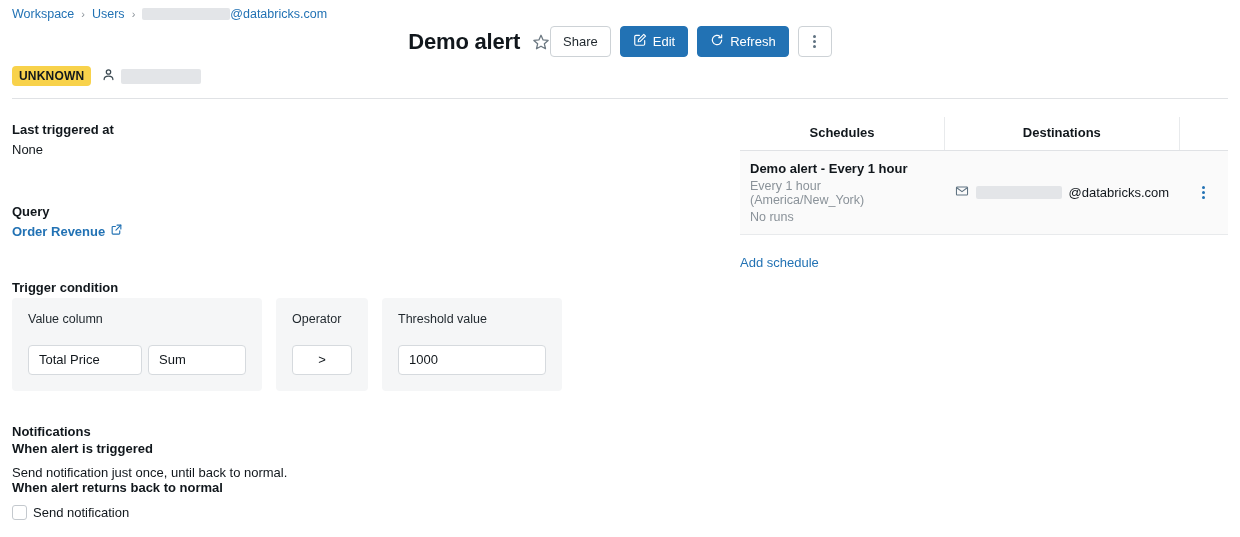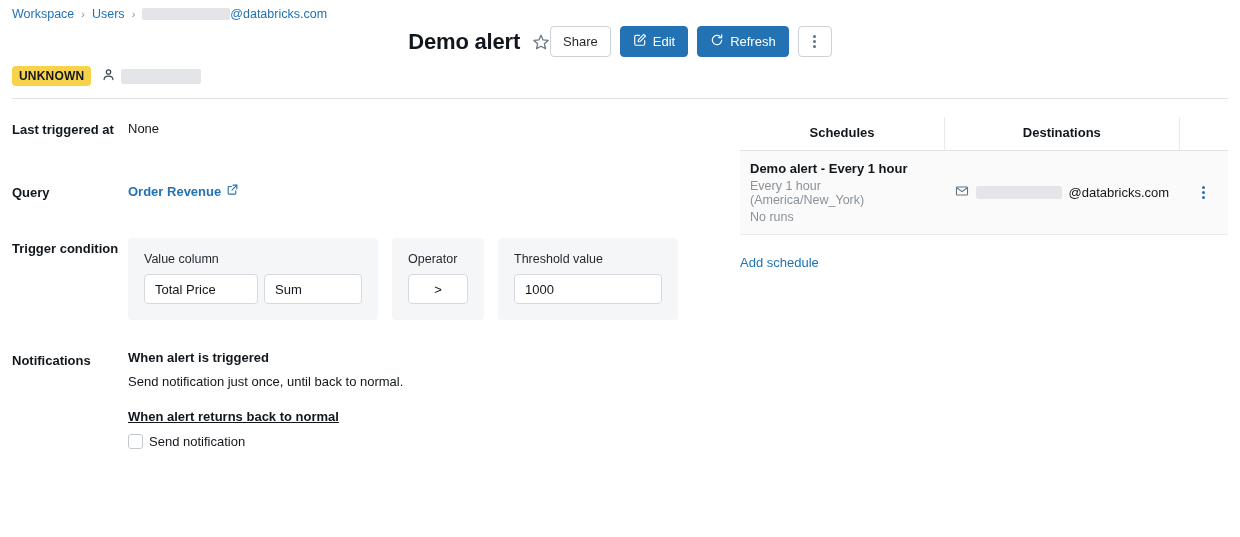--- a/index.html
+++ b/index.html
@@ -68,34 +68,34 @@
   }
   .owner { display: flex; align-items: center; gap: 5px; }
 
   .divider { height: 1px; background: #e0e2e5; margin: 12px 12px 0 12px; }
 
   
   .content { display: flex; padding: 0 12px; }
   .col-left { width: 722px; flex: none; }
   .col-right { flex: 1; padding-left: 6px; }
 
-  .field-row { display: flex; align-items: flex-start; padding-top: 20px; }
+  .field-row { display: flex; align-items: flex-start; padding-top: 20px; flex-direction: column; }
   .field-label {
     width: 116px; flex: none;
     font-size: 13px; font-weight: bold; line-height: 1.5;
     padding-top: 1px;
   }
   .field-value { font-size: 13px; line-height: 1.5; }
   .link { color: #2272b4; cursor: pointer; }
   .link-inline { display: inline-flex; align-items: center; gap: 5px; font-weight: bold; }
 
   
   .trigger-wrap { display: flex; gap: 14px; align-items: stretch; }
   .panel { background: #f5f6f7; border-radius: 4px; padding: 14px 16px 16px 16px; }
-  .panel-label { font-size: 12.5px; color: #1f272d; margin-bottom: 8px; }
+  .panel-label { font-size: 12.5px; color: #1f272d; margin-bottom: 19px; }
   .panel-fields { display: flex; gap: 6px; }
   .input {
     background: #fff; border: 1px solid #d6dade; border-radius: 4px;
     height: 30px; display: flex; align-items: center;
     padding: 0 10px; font-size: 13px; color: #11171c;
   }
   .input-total { width: 114px; }
   .input-agg { width: 98px; }
   .input-op { width: 60px; justify-content: center; }
   .input-threshold { width: 148px; }
@@ -253,21 +253,21 @@
         </div>
 
       </div>
     </div>
 
     <div class="field-row" style="padding-top:30px;">
       <div class="field-label">Notifications</div>
       <div>
         <div class="sub-head">When alert is triggered</div>
         <div class="sub-text">Send notification just once, until back to normal.</div>
-        <div class="sub-head" style="margin-top:20px;text-decoration:underline;">When alert returns back to normal</div>
+        <div class="sub-head" style="margin-top:0;">When alert returns back to normal</div>
         <div class="check-row">
           <span class="checkbox"></span>
           <span class="check-label">Send notification</span>
         </div>
       </div>
     </div>
 
 
   </div>
 

